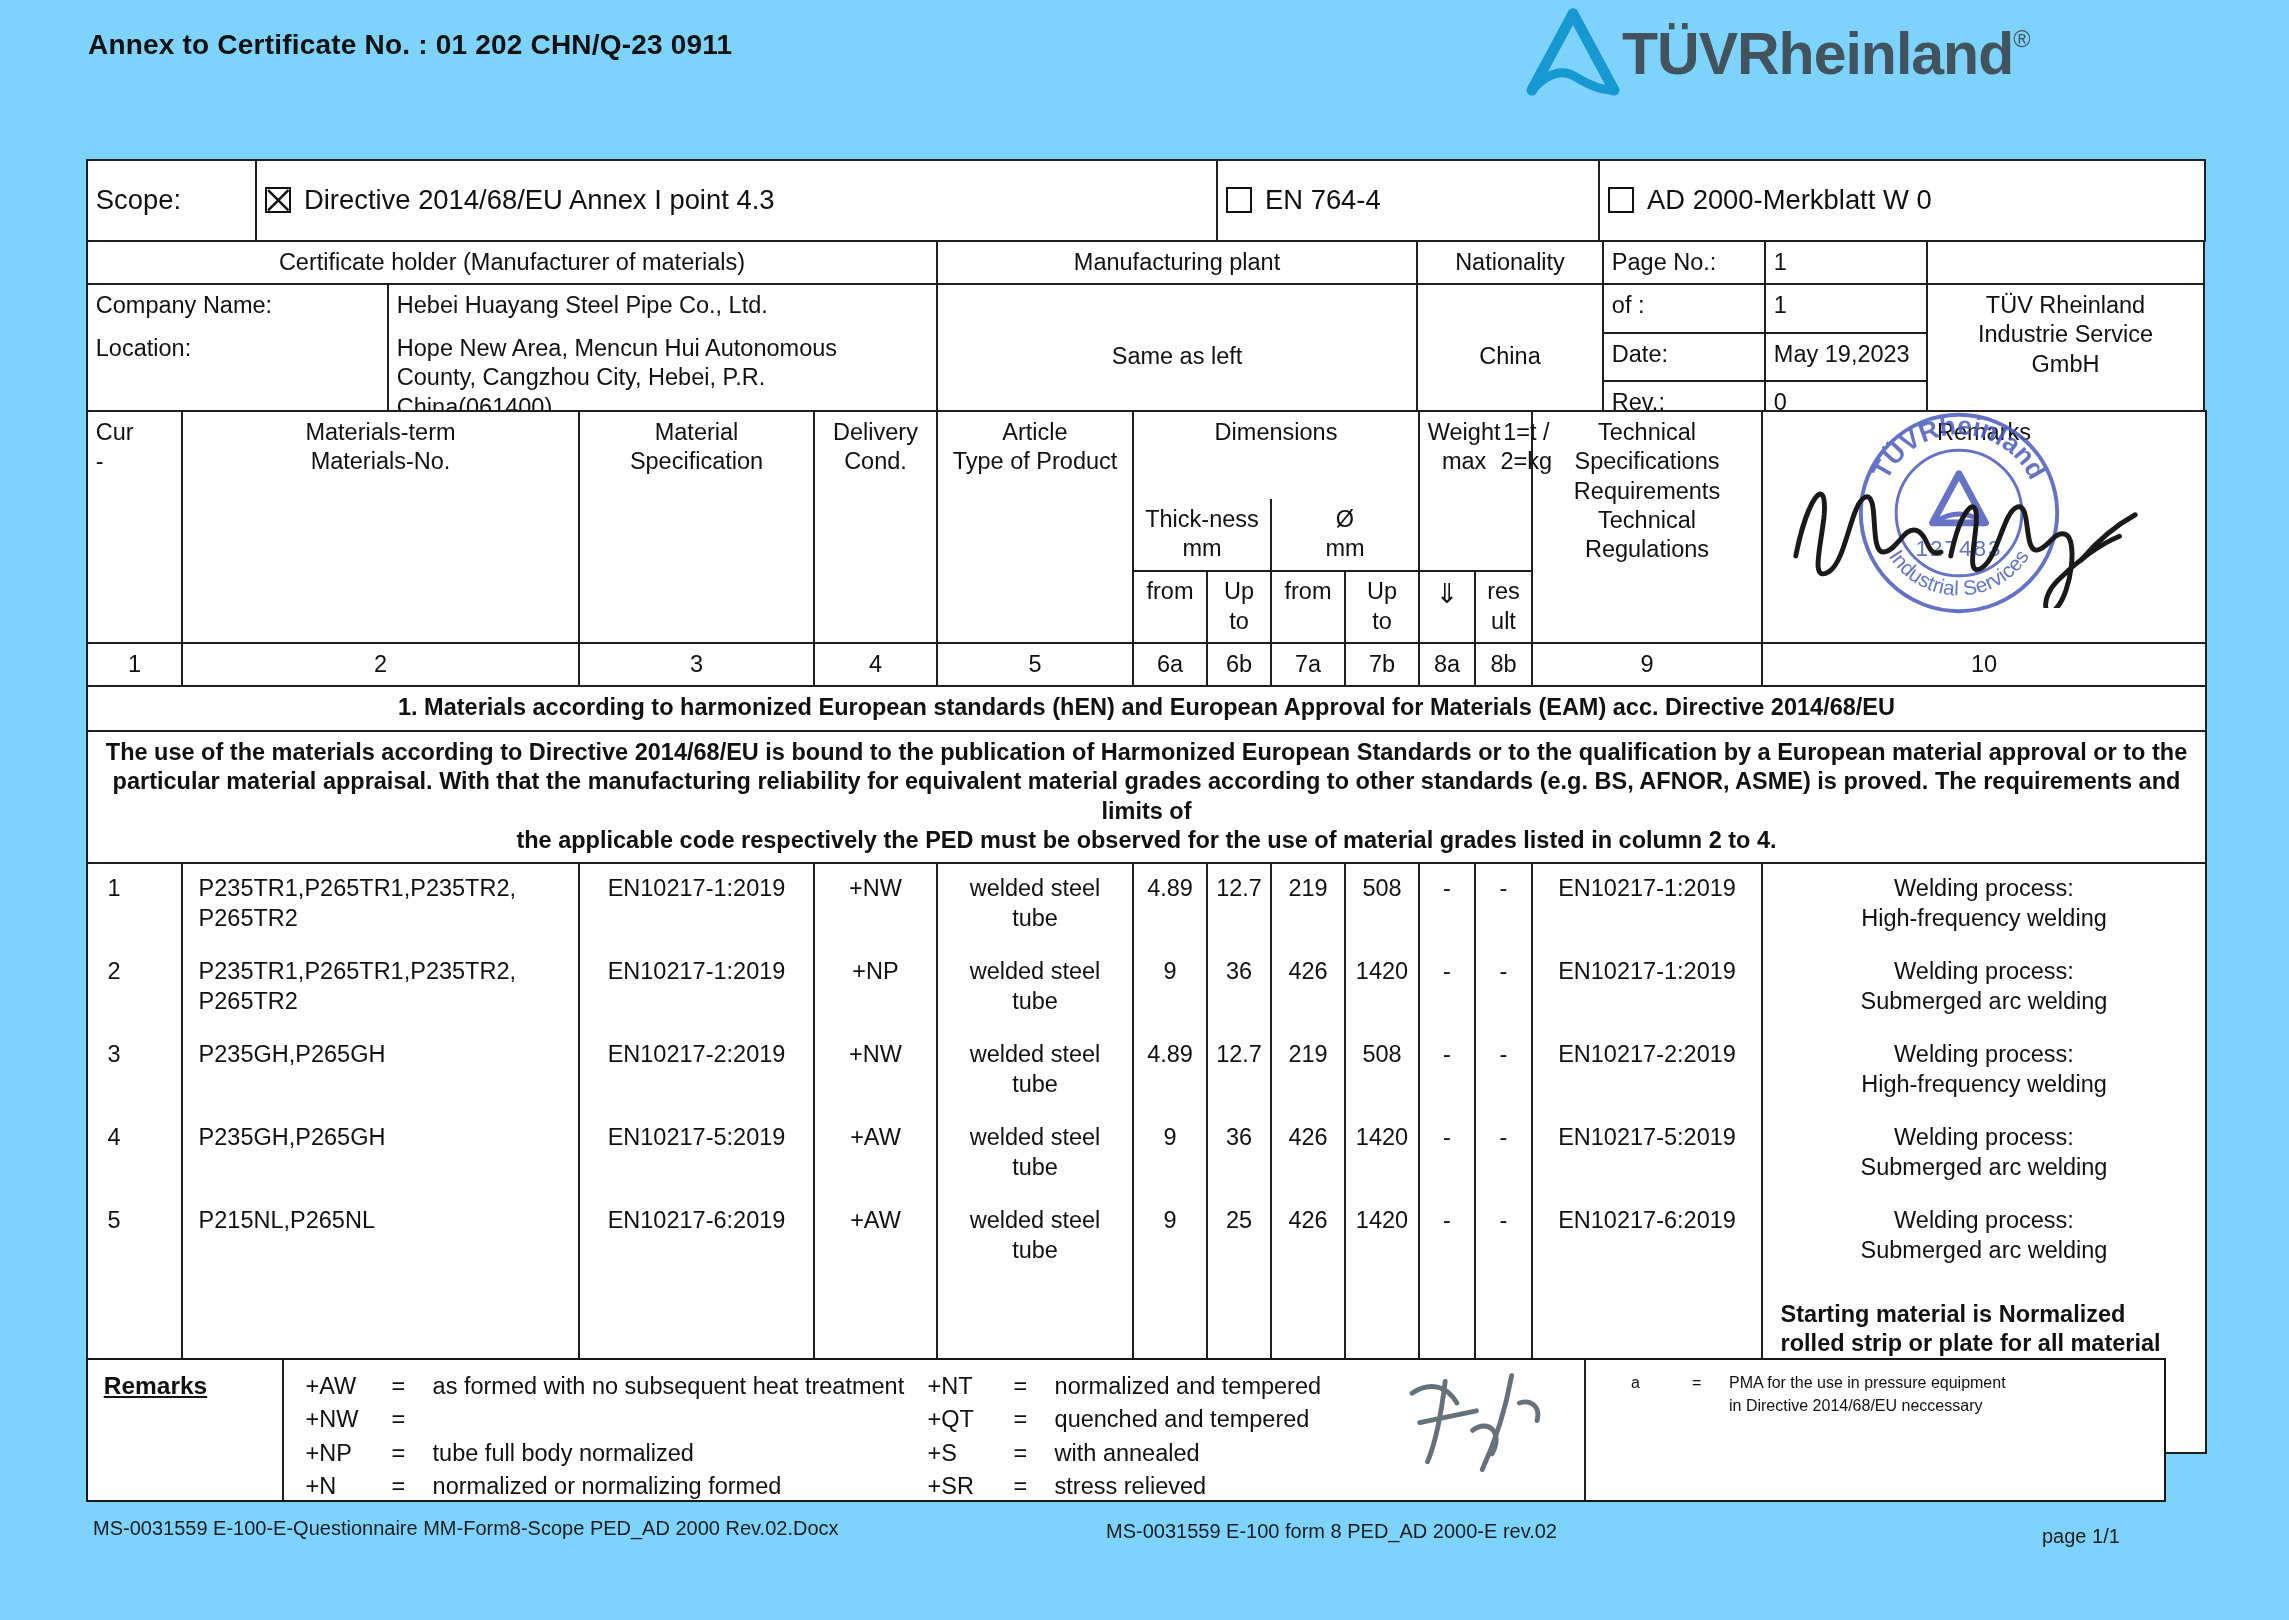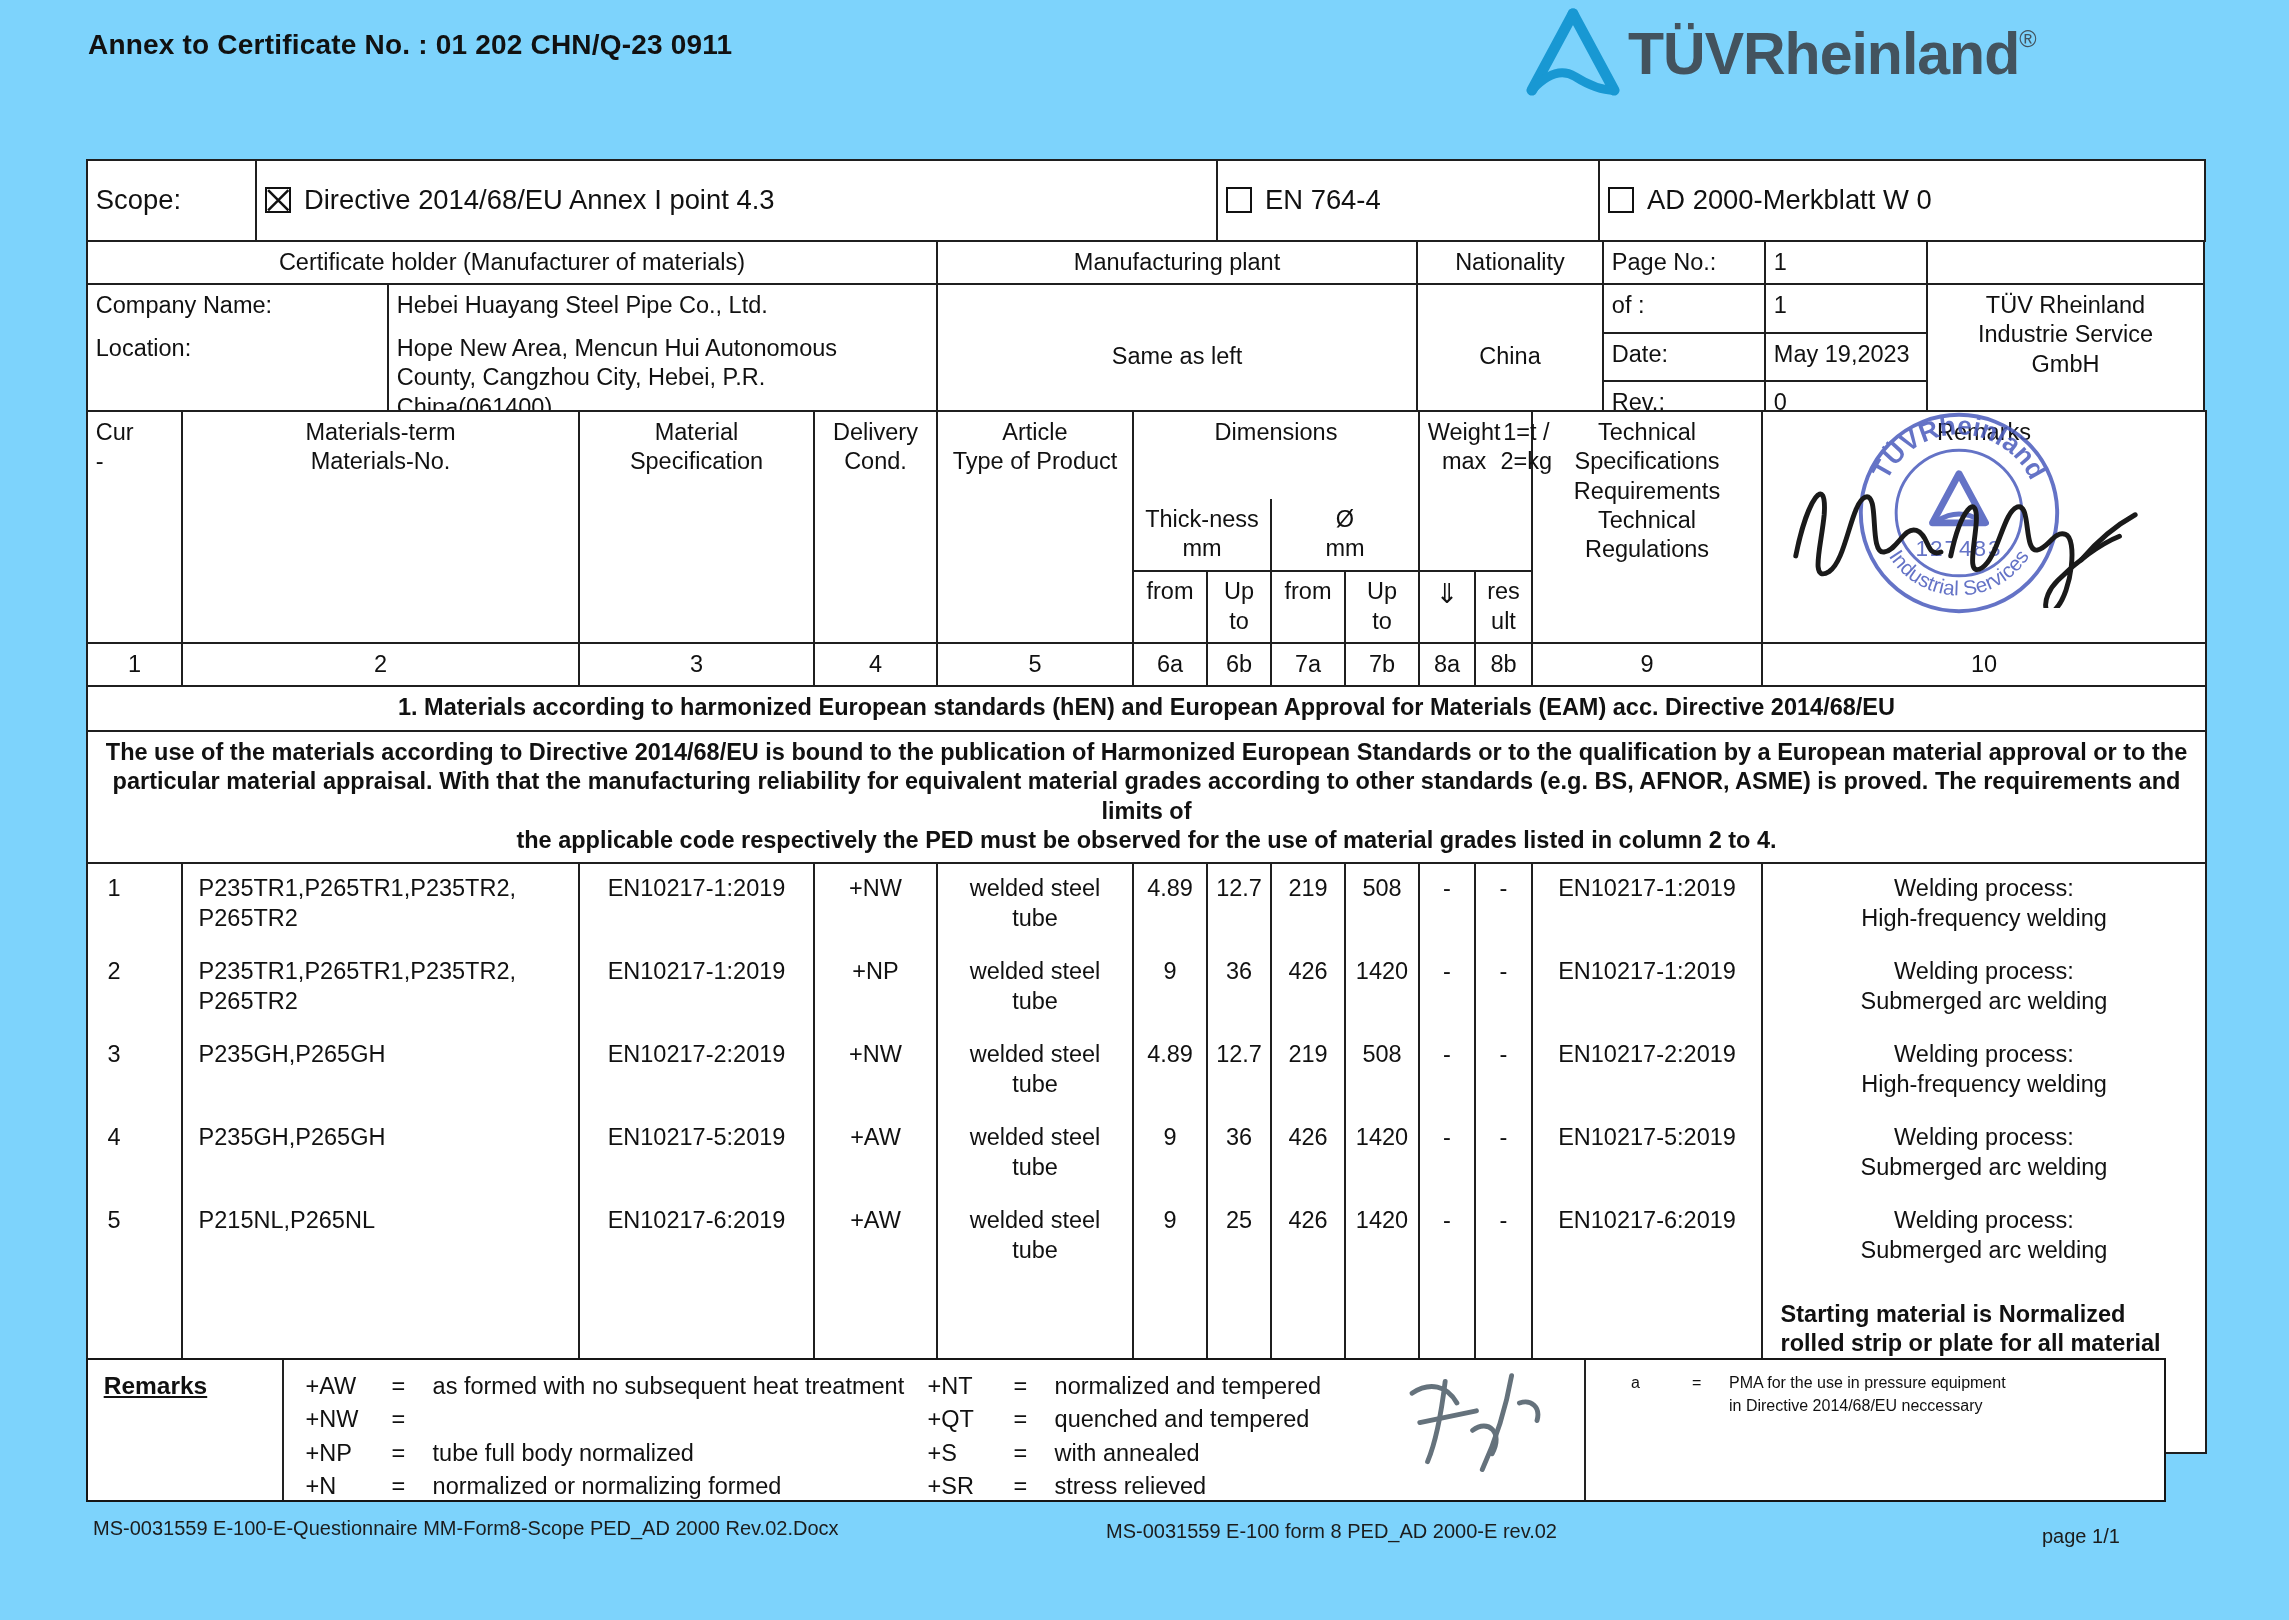--- a/index.html
+++ b/index.html
@@ -2,21 +2,21 @@
 <html><head>
 <meta charset="utf-8">
 <style>
   * { margin:0; padding:0; box-sizing:border-box; }
   body { background:#e8e8e8; font-family:"Liberation Sans", sans-serif; color:#111; }
   #page { position:relative; width:2290px; height:1620px; background:#7dd3fc; overflow:hidden; }
 
   .doc-title { position:absolute; left:88px; top:29px; font-size:28px; font-weight:bold; letter-spacing:0.2px; }
 
   
-  .logo { position:absolute; left:1524px; top:5.9px; display:flex; align-items:center; gap:6px; }
+  .logo { position:absolute; left:1524px; top:5.9px; display:flex; align-items:center; gap:0; }
   .logo-text { font-size:59px; font-weight:bold; color:#43535e; letter-spacing:-1px; }
   .logo-reg { font-size:23.5px; vertical-align:27.4px; font-weight:normal; }
 
   table.doc-table { border-collapse:collapse; table-layout:fixed; width:2117px; position:absolute; left:86px; background:#fff; }
   table.doc-table td { border:2px solid #1f1f1f; vertical-align:top; padding:5.9px 7.8px; font-size:23.5px; line-height:1.25; }
   table.doc-table { border:2.9px solid #161616; }
 
   
   #tblA { top:159px; height:83px; }
   #tblA td { vertical-align:middle; font-size:27.4px; }

